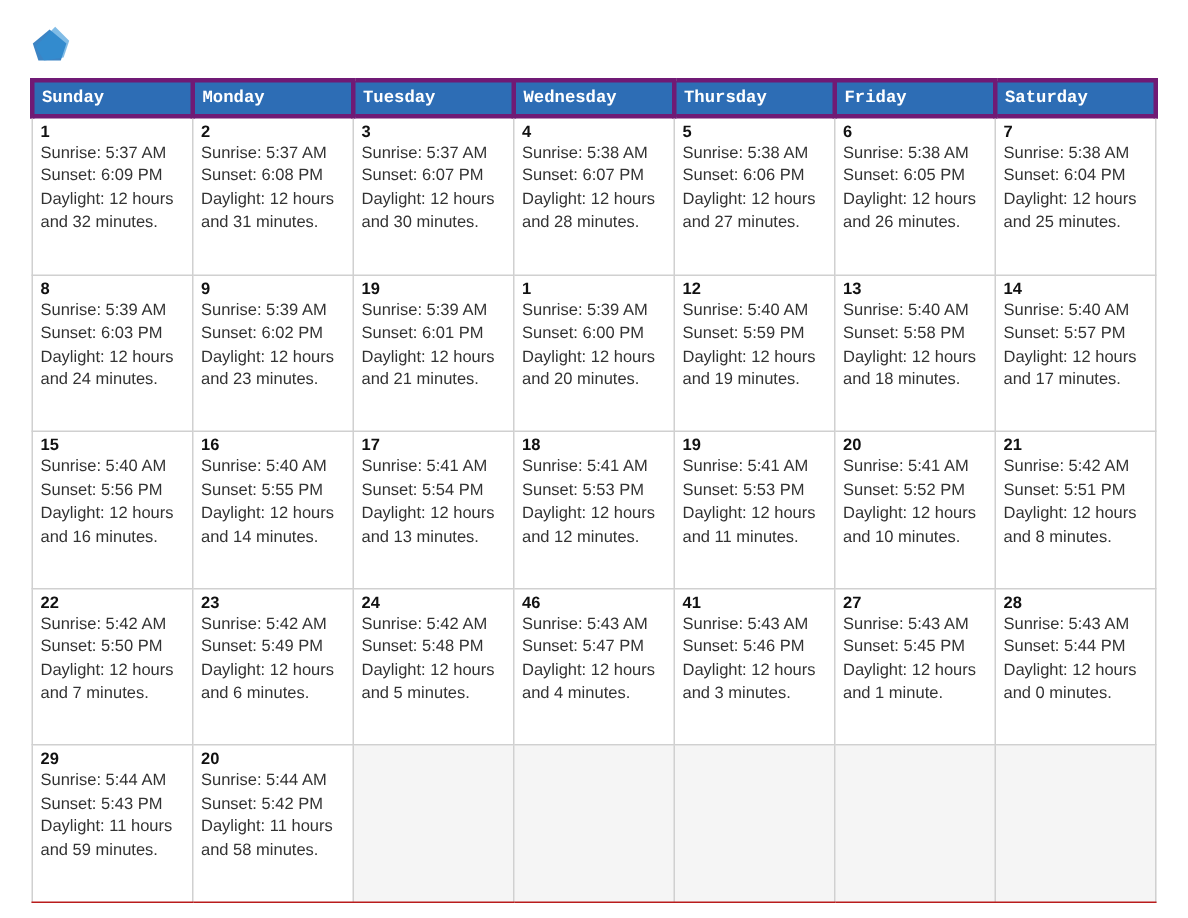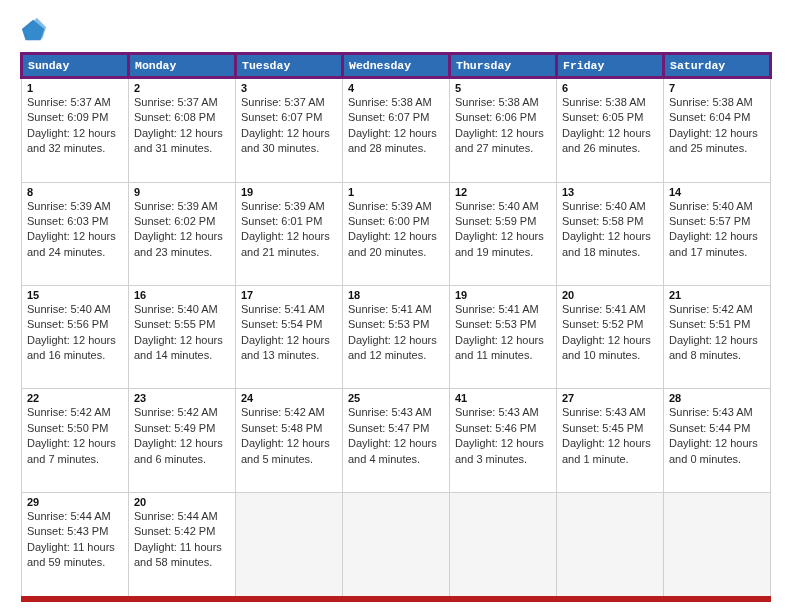--- a/index.html
+++ b/index.html
@@ -93,21 +93,21 @@
       color: #111;
       display: block;
       margin-bottom: 1px;
     }
     .day-info {
       font-size: 11px;
       line-height: 1.4;
       color: #333;
     }
     .row-last td {
-      border-bottom: 6px solid #b91c1c;
+      border-bottom: 1px solid #b91c1c;
     }
   </style>
 </head>
 <body>
 
 <div class="page">
   <div class="header">
     <div class="logo">
       <svg class="logo-icon" viewBox="0 0 30 30" xmlns="http://www.w3.org/2000/svg">
         <polygon points="14,4 26,14 22,26 6,26 2,14" fill="#1a6fba" opacity="0.85"></polygon>
@@ -234,21 +234,21 @@
           </td>
           <td>
             <span class="day-num">23</span>
             <div class="day-info">Sunrise: 5:42 AM<br>Sunset: 5:49 PM<br>Daylight: 12 hours<br>and 6 minutes.</div>
           </td>
           <td>
             <span class="day-num">24</span>
             <div class="day-info">Sunrise: 5:42 AM<br>Sunset: 5:48 PM<br>Daylight: 12 hours<br>and 5 minutes.</div>
           </td>
           <td>
-            <span class="day-num">25</span>
+            <span class="day-num">46</span>
             <div class="day-info">Sunrise: 5:43 AM<br>Sunset: 5:47 PM<br>Daylight: 12 hours<br>and 4 minutes.</div>
           </td>
           <td>
             <span class="day-num">41</span>
             <div class="day-info">Sunrise: 5:43 AM<br>Sunset: 5:46 PM<br>Daylight: 12 hours<br>and 3 minutes.</div>
           </td>
           <td>
             <span class="day-num">27</span>
             <div class="day-info">Sunrise: 5:43 AM<br>Sunset: 5:45 PM<br>Daylight: 12 hours<br>and 1 minute.</div>
           </td>

